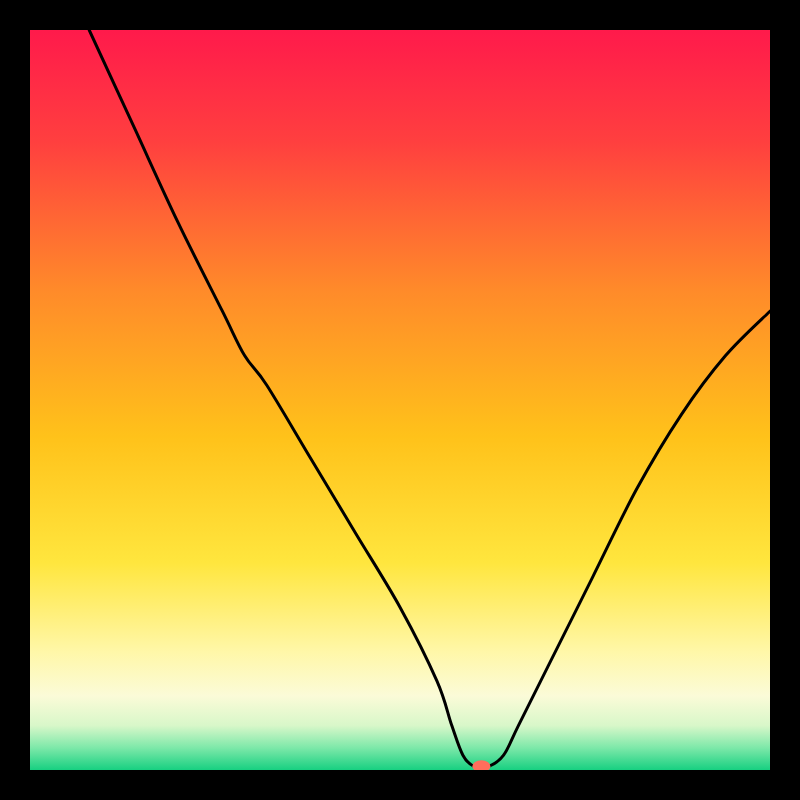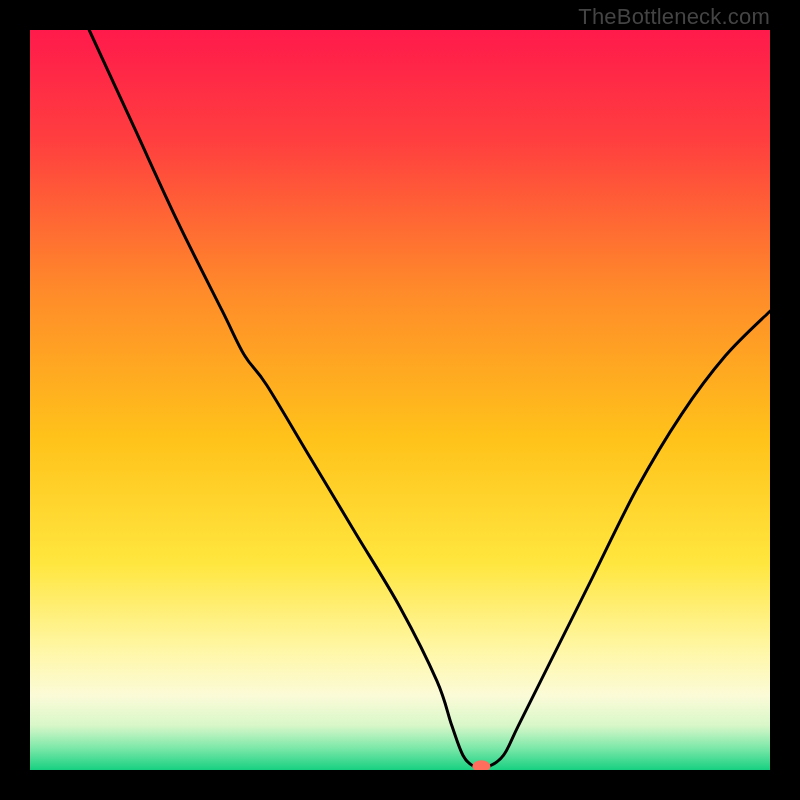--- a/index.html
+++ b/index.html
@@ -32,21 +32,20 @@
     font-size: 22px;
     font-weight: 500;
     letter-spacing: 0.2px;
   }
   svg { display: block; }
 </style>
 </head>
 <body>
 
 <div class="frame">
-  <div class="watermark">TheBottleneck.com</div>
   <div class="plot-area">
     <svg id="chart-svg" width="740" height="740" viewBox="0 0 740 740" preserveAspectRatio="none">
       <defs>
         <linearGradient id="bg-grad" x1="0" y1="0" x2="0" y2="1">
             <stop offset="0%" stop-color="#ff1a4b"></stop>
             <stop offset="15%" stop-color="#ff3f3f"></stop>
             <stop offset="35%" stop-color="#ff8a2a"></stop>
             <stop offset="55.00000000000001%" stop-color="#ffc21a"></stop>
             <stop offset="72%" stop-color="#ffe63e"></stop>
             <stop offset="84%" stop-color="#fff7a8"></stop>

